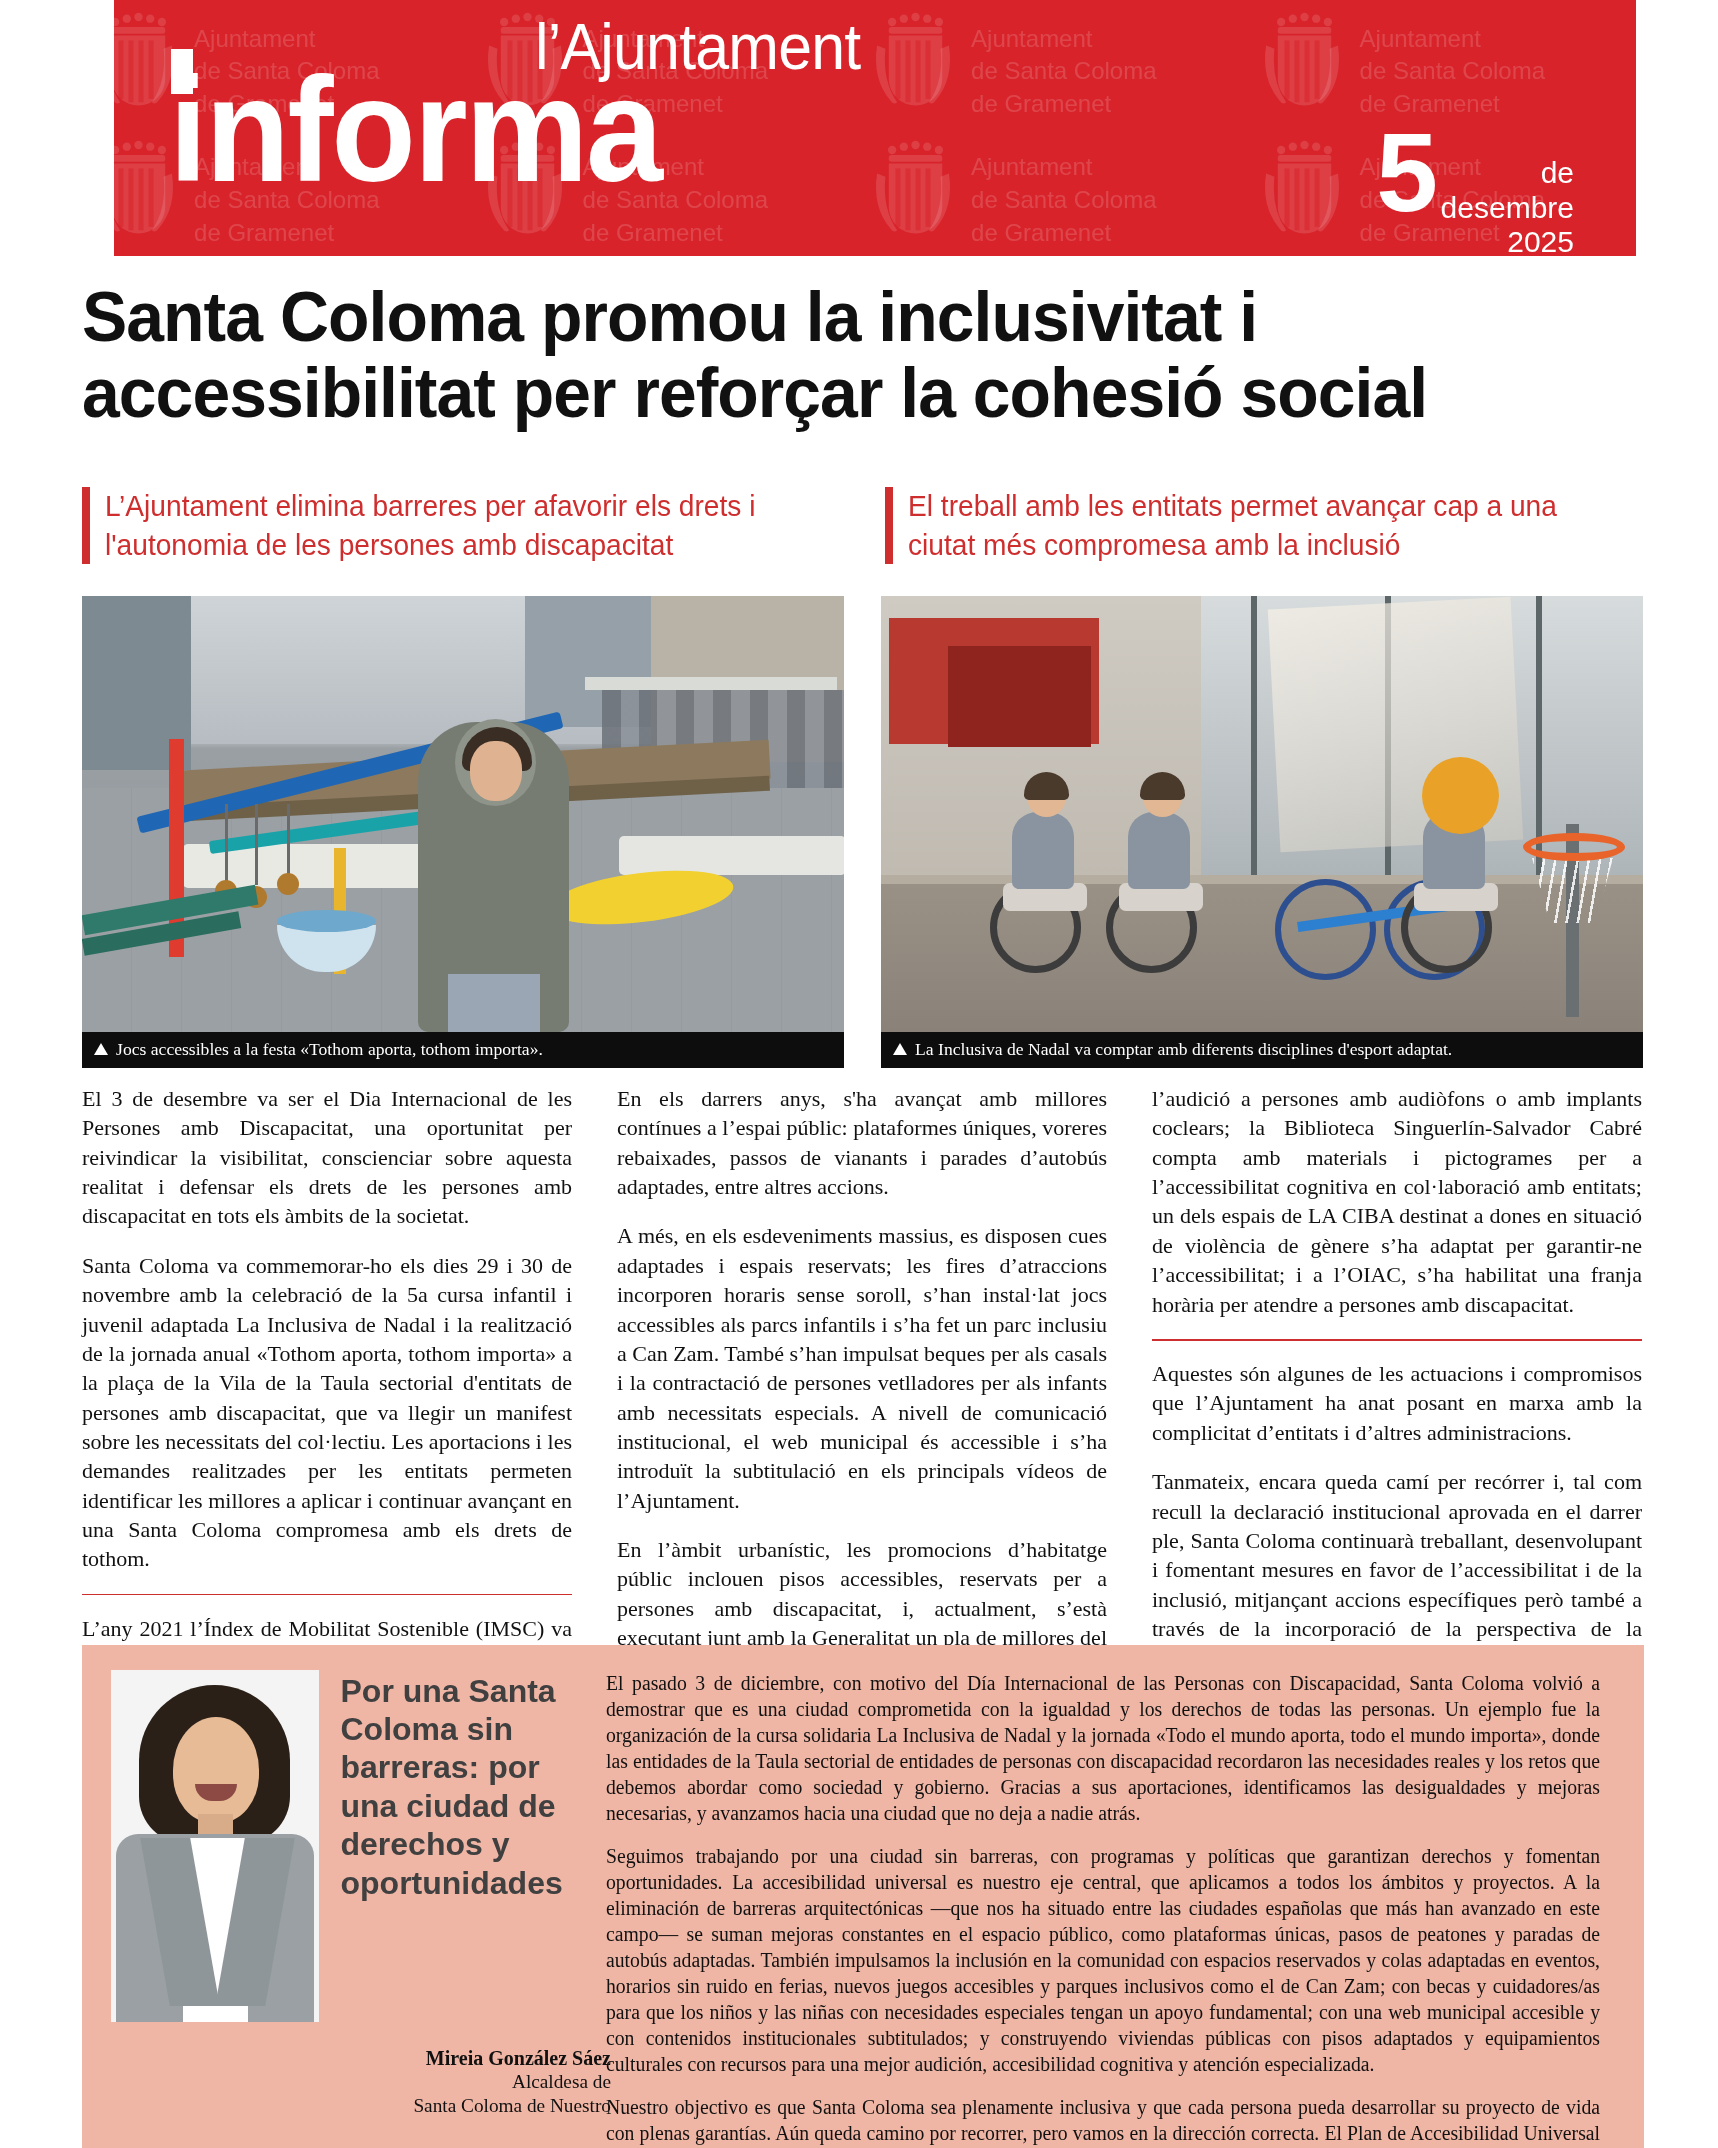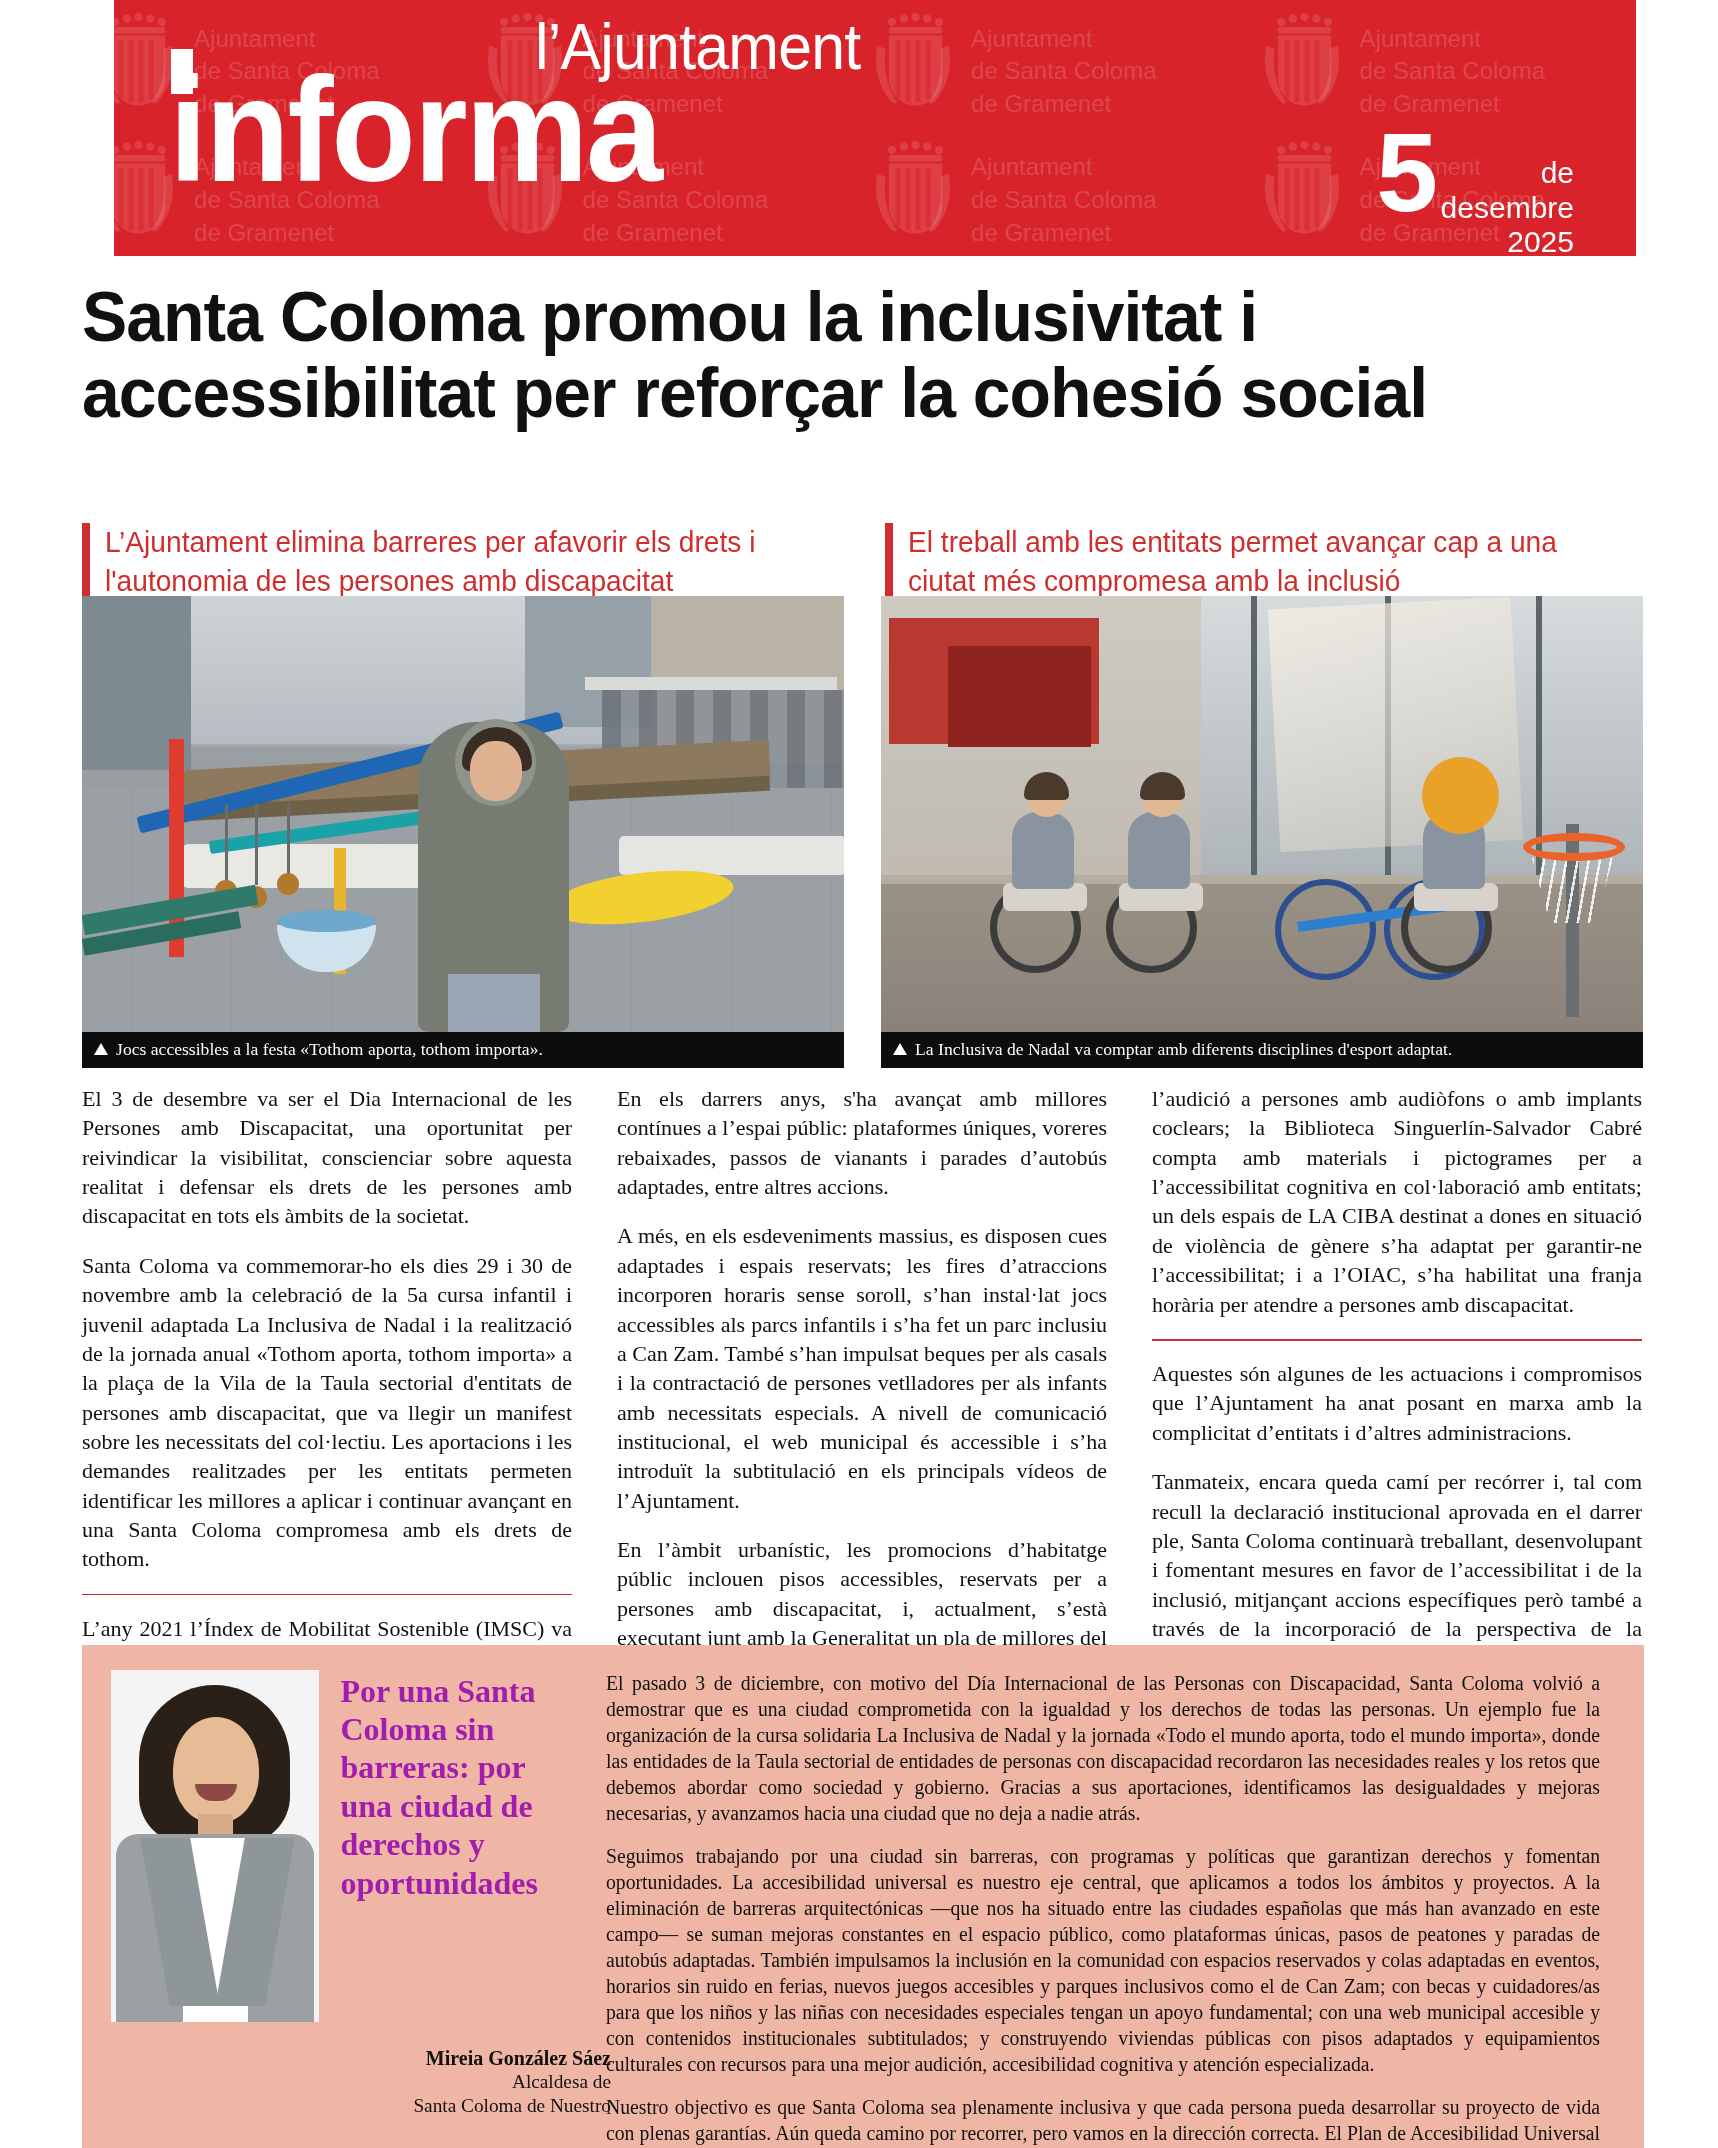--- a/index.html
+++ b/index.html
@@ -67,21 +67,21 @@
   
   .headline {
     position: absolute; left: 82px; top: 280px; width: 1561px;
     font-family: "Liberation Sans", sans-serif;
     font-weight: 700; font-size: 70px; line-height: 1.08;
     color: #111111; letter-spacing: -1px;
     transform: scaleX(0.97); transform-origin: left top;
   }
 
   
-  .subheads { position: absolute; left: 82px; top: 487px; width: 1561px; display: flex; gap: 45px; margin-top: 36px; }
+  .subheads { position: absolute; left: 82px; top: 487px; width: 1561px; display: flex; gap: 45px; }
   .subhead { display: flex; gap: 15px; width: 776px; }
   .subhead-rule { width: 7.6px; background: #cf2e2e; flex: 0 0 7.6px; }
   .subhead-text {
     font-family: "Liberation Sans", sans-serif;
     font-size: 29px; line-height: 1.33; color: #cf2e2e; font-weight: 400;
     transform: scaleX(0.97); transform-origin: left top;
   }
 
   
   .photos { position: absolute; left: 82px; top: 596px; width: 1708px; display: flex; gap: 37px; }
@@ -178,22 +178,22 @@
   .op-photo .bg { position:absolute; inset:0; background:#f4f4f4; }
   .op-photo .hair3 { position:absolute; left:28.5px; top:15px; width:151px; height:159px; background:#2a2017; border-radius:79px 79px 50px 50px; }
   .op-photo .face3 { position:absolute; left:62px; top:47px; width:86px; height:106px; background:#e7bb96; border-radius:50% 50% 46% 46%; }
   .op-photo .smile { position:absolute; left:84px; top:114px; width:42px; height:17px; background:#8d4a44; border-radius:0 0 22px 22px; }
   .op-photo .neck { position:absolute; left:87px; top:144px; width:35px; height:34px; background:#d9ac89; }
   .op-photo .jacket { position:absolute; left:5px; top:164px; width:198px; height:193px; background:#9aa0a3; border-radius:22px 22px 0 0; }
   .op-photo .shirt { position:absolute; left:72px; top:168px; width:65px; height:190px; background:#ffffff; }
   .op-photo .lapelL { position:absolute; left:44px; top:168px; width:50px; height:168px; background:#8f969a; transform: skewX(10deg); }
   .op-photo .lapelR { position:absolute; left:119px; top:168px; width:50px; height:168px; background:#8f969a; transform: skewX(-10deg); }
   .op-title {
-    font-family: Liberation Serif, serif;
-    font-weight: 700; font-size: 32px; line-height: 1.2; color: #a21caf;
+    font-family: Liberation Sans, sans-serif;
+    font-weight: 700; font-size: 32px; line-height: 1.2; color: #404040;
     padding-top: 1.7px;
   }
   .op-byline { margin-top: 3px; text-align: right; }
   .op-name { font-family: "Liberation Serif", serif; font-weight: 700; font-size: 20px; color: #111; }
   .op-role { font-family: "Liberation Serif", serif; font-size: 19.3px; color: #111; line-height: 1.25; }
   .op-right { width: 1030px; }
   .op-right p {
     font-family: "Liberation Serif", serif;
     font-size: 20px; line-height: 1.3; color: #111111;
     text-align: justify; margin-bottom: 17px;

